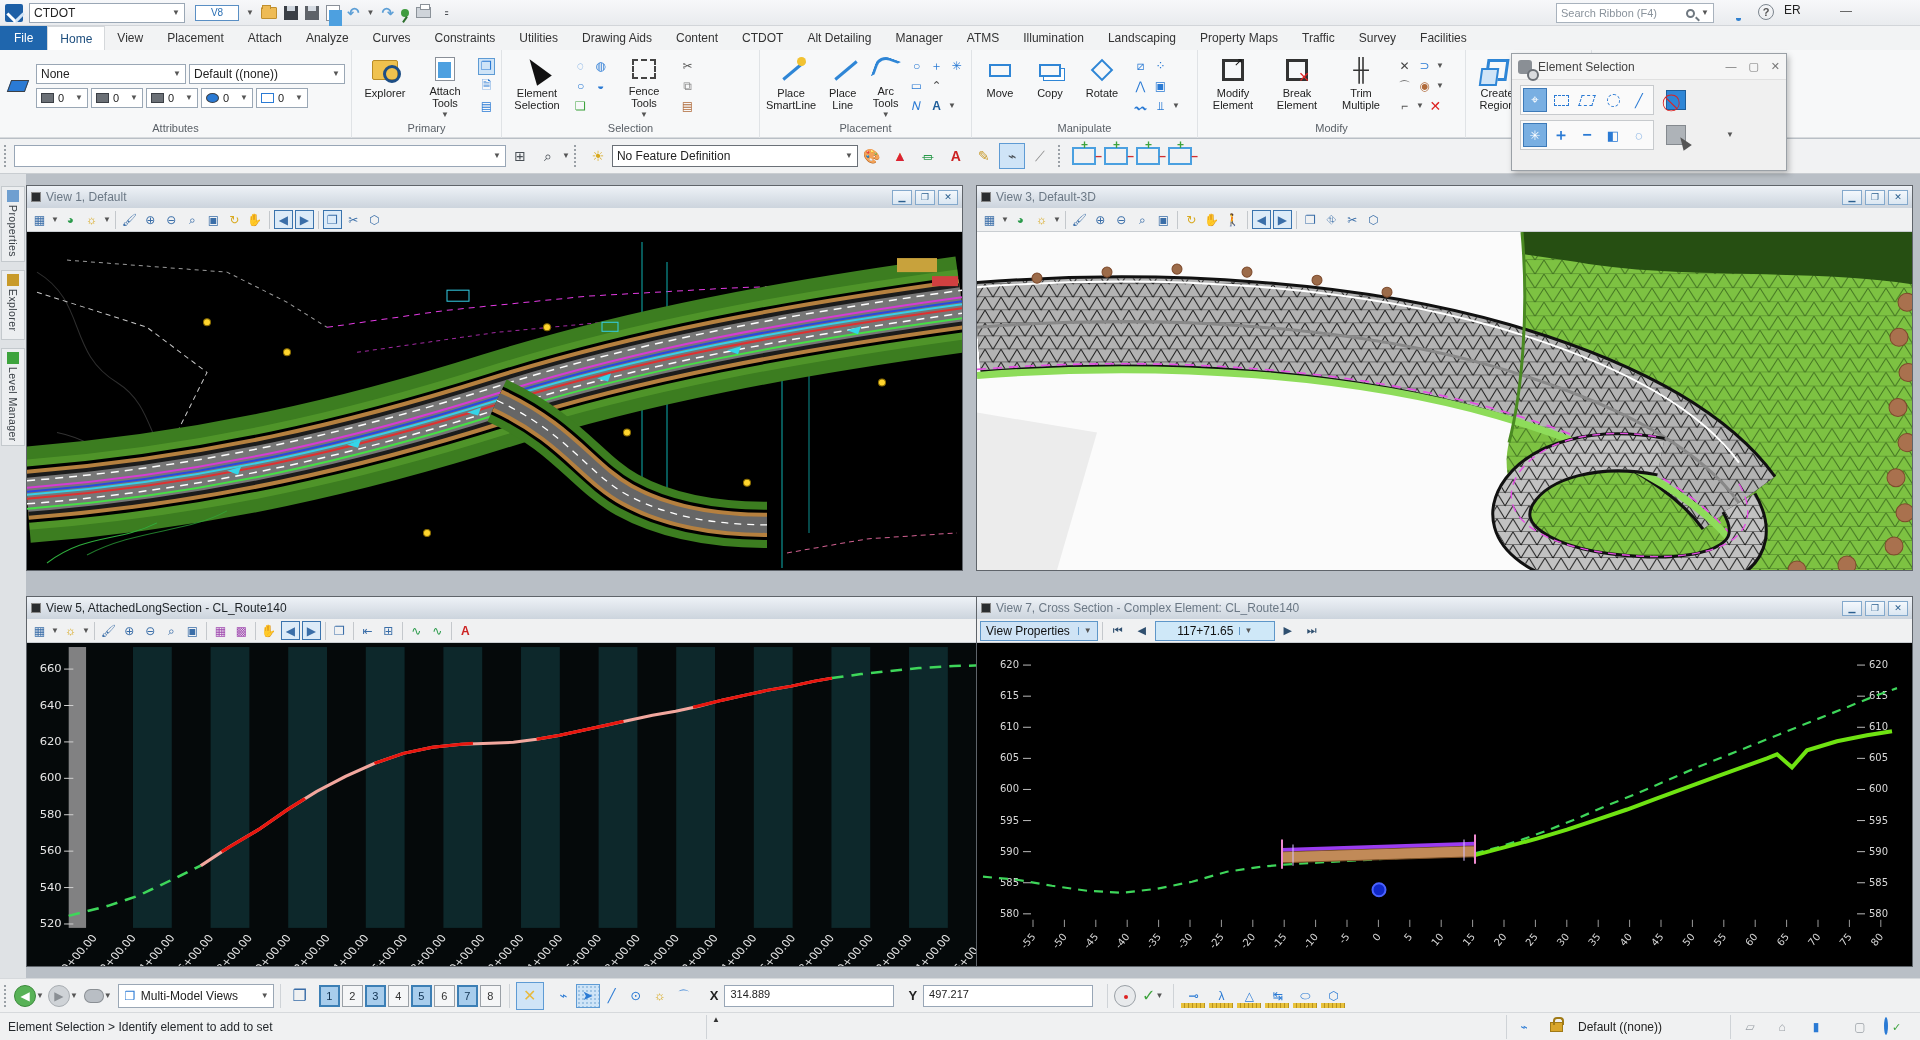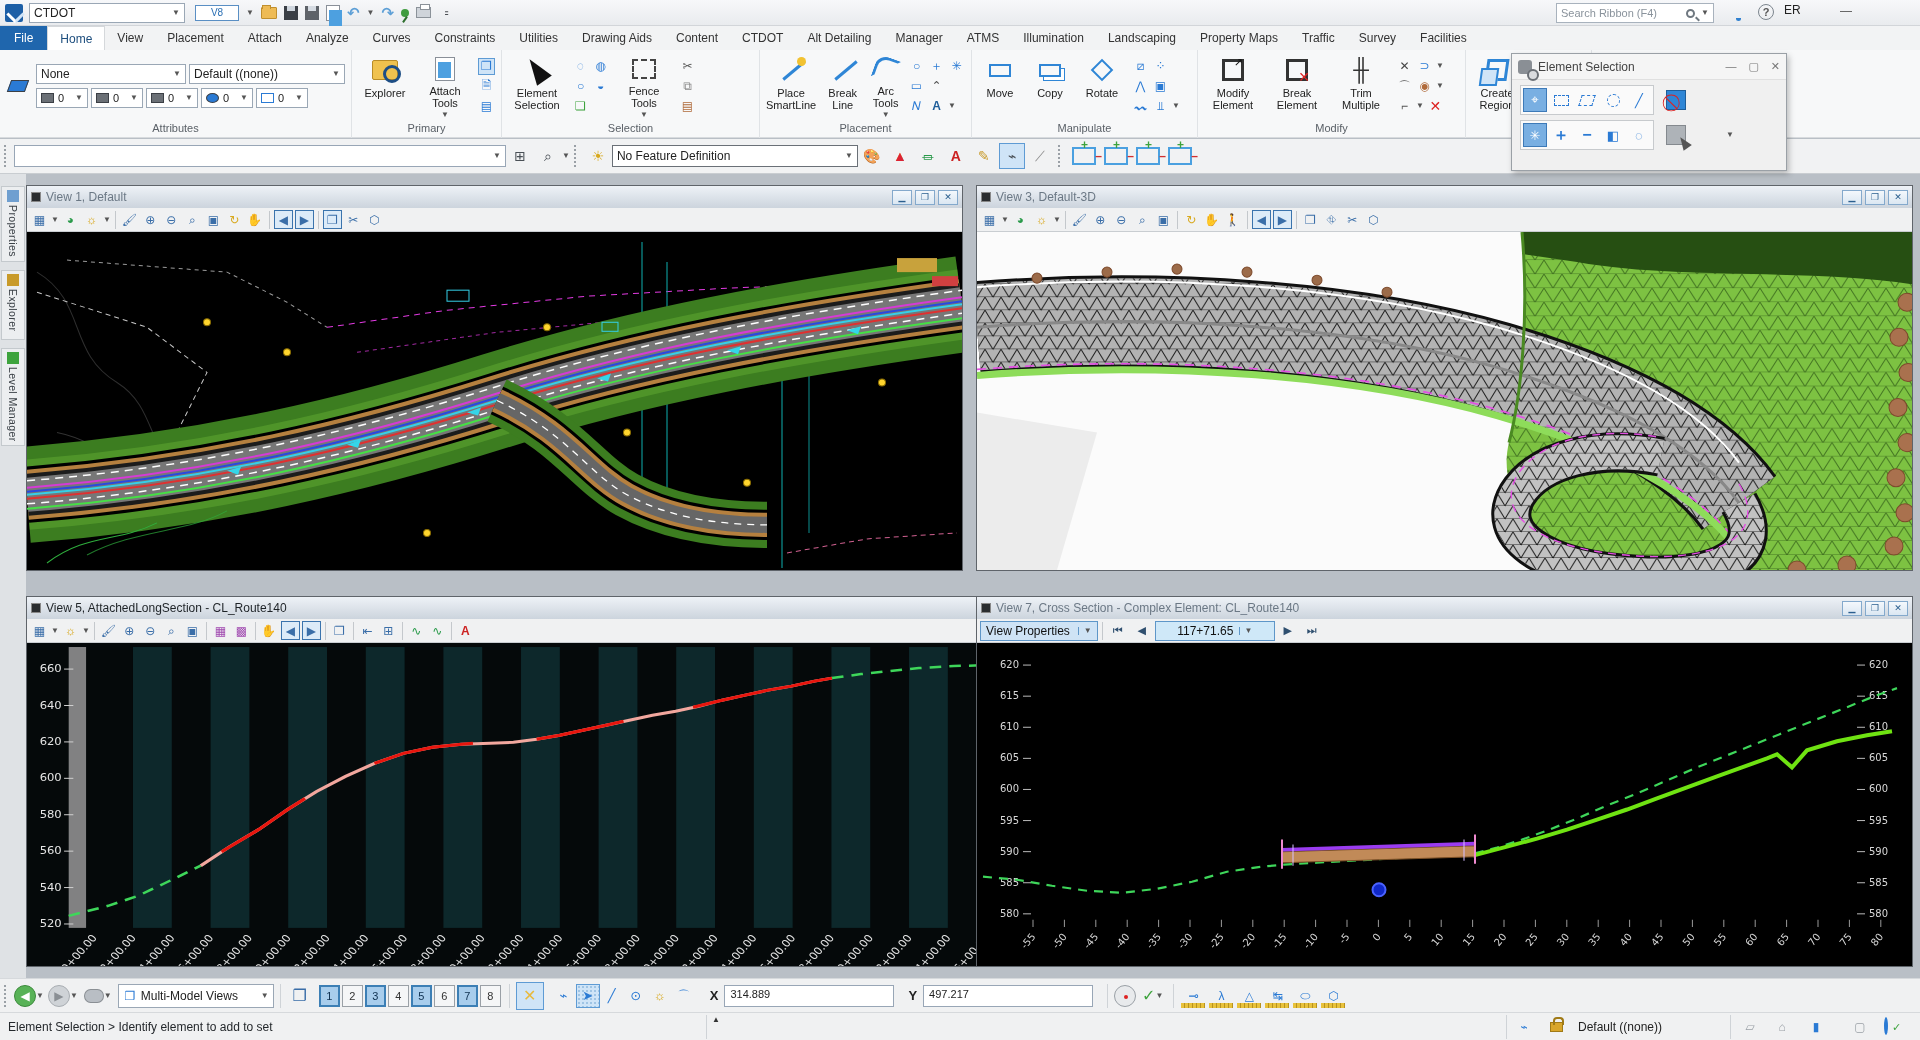--- a/index.html
+++ b/index.html
@@ -327,21 +327,21 @@
           <span class="bicon" style="position:relative">
             <span class="line-ic"></span>
             <span class="bulb"></span>
           </span>
           <span>Place SmartLine</span>
         </div>
       <div class="bigbtn">
           <span class="bicon">
             <span class="line-ic"></span>
           </span>
-          <span>Break Line</span>
+          <span>Place Line</span>
         </div>
       <div class="bigbtn" style="width:46px">
           <span class="bicon">
             <span class="arc-ic"></span>
           </span>
           <span>Arc Tools</span>
           <span class="caret">▼</span>
         </div>
       <div class="scol">
         <div class="srow">

